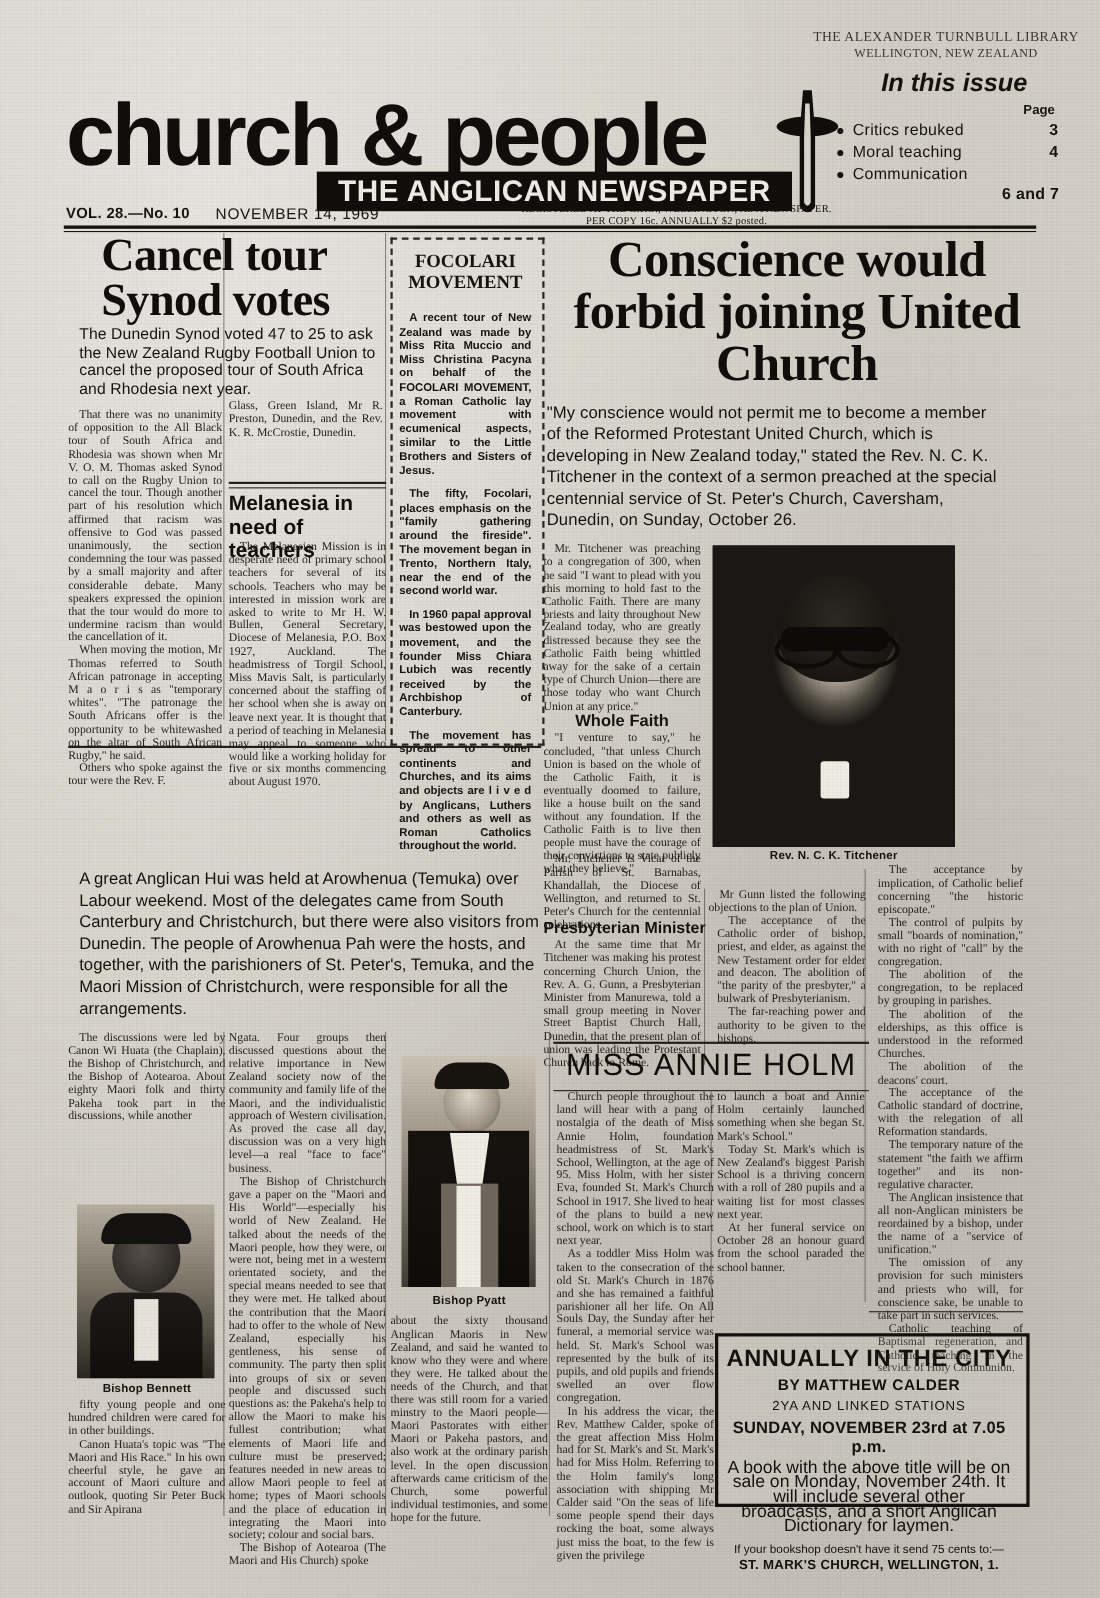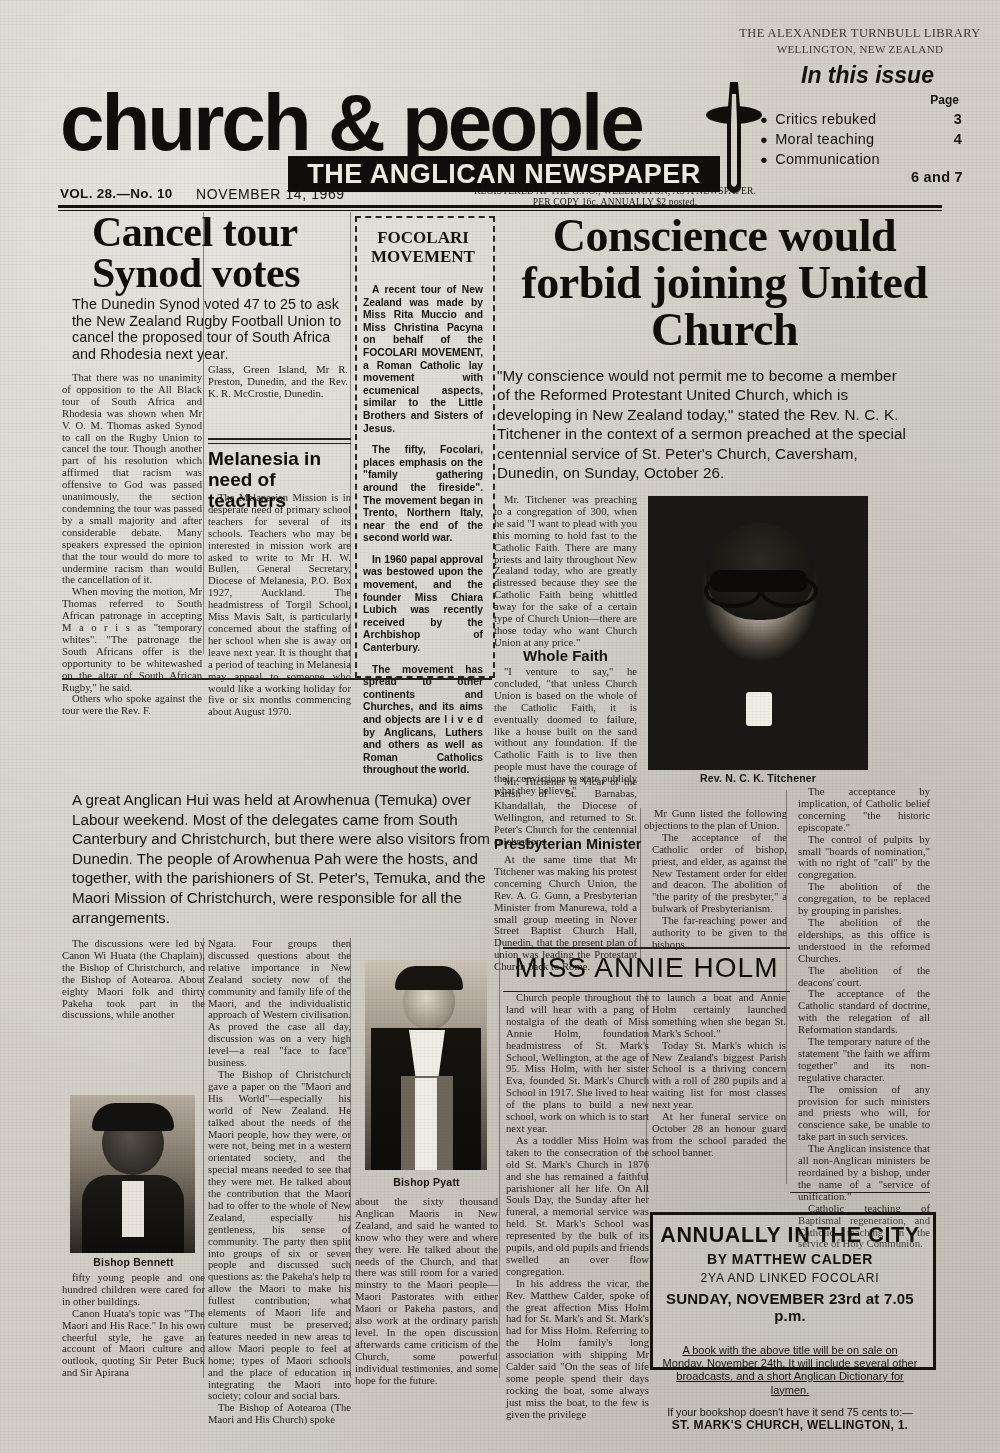--- a/index.html
+++ b/index.html
@@ -162,21 +162,21 @@
 
   
   .ad{position:absolute;left:650px;top:1212px;width:280px;height:152px;
     border:3px solid #15120e;background:rgba(255,255,255,.12);}
   .ad-inner{position:absolute;left:650px;top:1216px;width:280px;
     font-family:"Liberation Sans",sans-serif;text-align:center;color:#15120e;}
   .ad-t1{font-weight:bold;font-size:21.5px;letter-spacing:.6px;margin-top:7px;}
   .ad-t2{font-weight:bold;font-size:14px;letter-spacing:.6px;margin-top:3px;}
   .ad-t3{font-size:12px;letter-spacing:.8px;margin-top:4px;}
   .ad-t4{font-weight:bold;font-size:15px;letter-spacing:.2px;margin-top:5px;}
-  .ad-p{font-size:11px;line-height:13.2px;margin-top:20px;padding:0 11px;text-decoration:underline;}
+  .ad-p{font-size:16px;line-height:13.2px;margin-top:4px;padding:0 11px;}
   .ad-p2{font-size:10.7px;line-height:13.4px;margin-top:9px;padding:0 9px;}
   .ad-p2 b{font-size:12px;letter-spacing:.3px;}
 </style>
 </head>
 <body>
 
 <div id="page">
 
   <div class="stamp">
     <div class="l1">THE ALEXANDER TURNBULL LIBRARY</div>
@@ -295,22 +295,22 @@
   </div>
 
   <div class="m-c3 body-col">
     <p class="hang">The acceptance by implication, of Catholic belief concerning "the historic episcopate."</p>
     <p class="hang">The control of pulpits by small "boards of nomination," with no right of "call" by the congregation.</p>
     <p class="hang">The abolition of the congregation, to be replaced by grouping in parishes.</p>
     <p class="hang">The abolition of the elderships, as this office is understood in the reformed Churches.</p>
     <p class="hang">The abolition of the deacons' court.</p>
     <p class="hang">The acceptance of the Catholic standard of doctrine, with the relegation of all Reformation standards.</p>
     <p class="hang">The temporary nature of the statement "the faith we affirm together" and its non-regulative character.</p>
+    <p class="hang">The Anglican insistence that all non-Anglican ministers be reordained by a bishop, under the name of a "service of unification."</p>
     <p class="hang">The omission of any provision for such ministers and priests who will, for conscience sake, be unable to take part in such services.</p>
-    <p class="hang">The Anglican insistence that all non-Anglican ministers be reordained by a bishop, under the name of a "service of unification."</p>
     <p class="hang">Catholic teaching of Baptismal regeneration, and Catholic teaching in the service of Holy Communion.</p>
   </div>
 
   <div class="vrule" style="left:640px;top:808px;height:160px;"></div>
   <div class="vrule" style="left:786px;top:790px;height:394px;"></div>
   <div class="rule-thin" style="left:790px;top:1192px;width:140px;"></div>
 
   <div class="rule-med" style="left:62px;top:678px;width:430px;"></div>
   <div class="h-deck">A great Anglican Hui was held at Arowhenua (Temuka) over Labour weekend. Most of the delegates came from South Canterbury and Christchurch, but there were also visitors from Dunedin. The people of Arowhenua Pah were the hosts, and together, with the parishioners of St. Peter's, Temuka, and the Maori Mission of Christchurch, were responsible for all the arrangements.</div>
 
@@ -374,21 +374,21 @@
   <div class="ah-c2 body-col">
     <p class="noind">to launch a boat and Annie Holm certainly launched something when she began St. Mark's School."</p>
     <p>Today St. Mark's which is New Zealand's biggest Parish School is a thriving concern with a roll of 280 pupils and a waiting list for most classes next year.</p>
     <p>At her funeral service on October 28 an honour guard from the school paraded the school banner.</p>
   </div>
 
   <div class="ad"></div>
   <div class="ad-inner">
     <div class="ad-t1">ANNUALLY IN THE CITY</div>
     <div class="ad-t2">BY MATTHEW CALDER</div>
-    <div class="ad-t3">2YA AND LINKED FOCOLARI</div>
+    <div class="ad-t3">2YA AND LINKED STATIONS</div>
     <div class="ad-t4">SUNDAY, NOVEMBER 23rd at 7.05 p.m.</div>
     <div class="ad-p">A book with the above title will be on sale on Monday, November 24th.  It will include several other broadcasts, and a short Anglican Dictionary for laymen.</div>
     <div class="ad-p2">
       <span>If your bookshop doesn't have it send 75 cents to:—</span><br>
       <b>ST. MARK'S CHURCH, WELLINGTON, 1.</b>
     </div>
   </div>
 
   <div class="noise"></div>
 </div>

